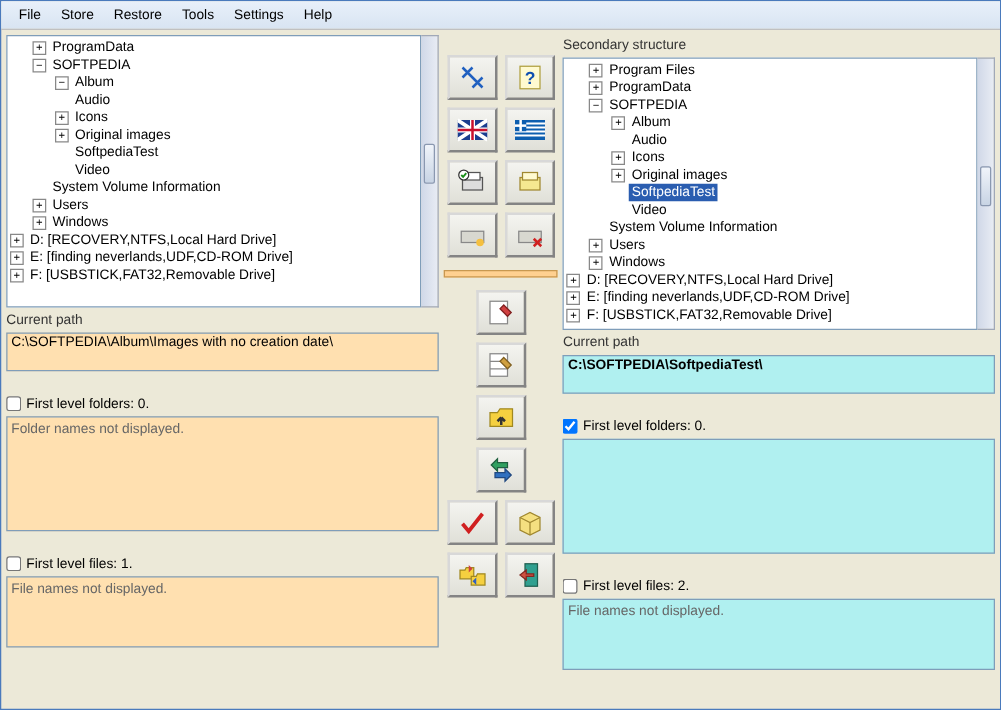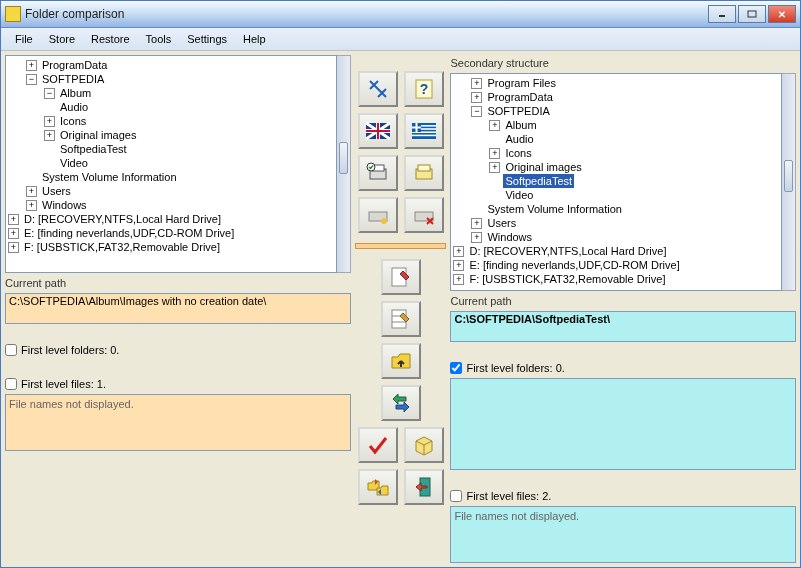--- a/index.html
+++ b/index.html
@@ -56,37 +56,20 @@
 .vert-col { display: flex; flex-direction: column; gap: 6px; align-items: center; margin-top: 6px; }
 .vert-col .tool-btn { width: 40px; height: 36px; }
 
 .sep-bar { width: 100%; height: 6px; margin: 4px 0; }
 .sep-orange { background: #ffd090; border: 1px solid #c89850; }
 </style>
 </head>
 <body>
 
 <div class="window">
-  <div class="titlebar">
-    <div class="app-icon"></div>
-    <div class="title">Folder comparison</div>
-    <div class="win-btns">
-      <div class="win-btn">
-          <svg width="10" height="8">
-            <line x1="2" y1="6" x2="8" y2="6" stroke="#333" stroke-width="2"></line>
-          </svg>
-        </div>
-      <div class="win-btn">
-          <svg width="10" height="8">
-            <rect x="1" y="1" width="8" height="6" fill="none" stroke="#333"></rect>
-          </svg>
-        </div>
-      <div class="win-btn close">✕</div>
-    </div>
-  </div>
 
   <div class="menubar">
     <span>File</span>
     <span>Store</span>
     <span>Restore</span>
     <span>Tools</span>
     <span>Settings</span>
     <span>Help</span>
   </div>
 
@@ -172,20 +155,21 @@
         <div class="tree-side-scroll"></div>
       </div>
 
       <div class="group-label">Current path</div>
       <div class="path-box orange">C:\SOFTPEDIA\Album\Images with no creation date\</div>
 
       <div class="check-row">
         <input type="checkbox" style="">
         <span>First level folders:  0.</span>
       </div>
+      <div class="list-box orange">Folder names not displayed.</div>
 
       <div class="check-row">
         <input type="checkbox" style="">
         <span>First level files:  1.</span>
       </div>
       <div class="list-box orange2">File names not displayed.</div>
     </div>
 
     <div class="center-col">
       <div class="btn-grid">

